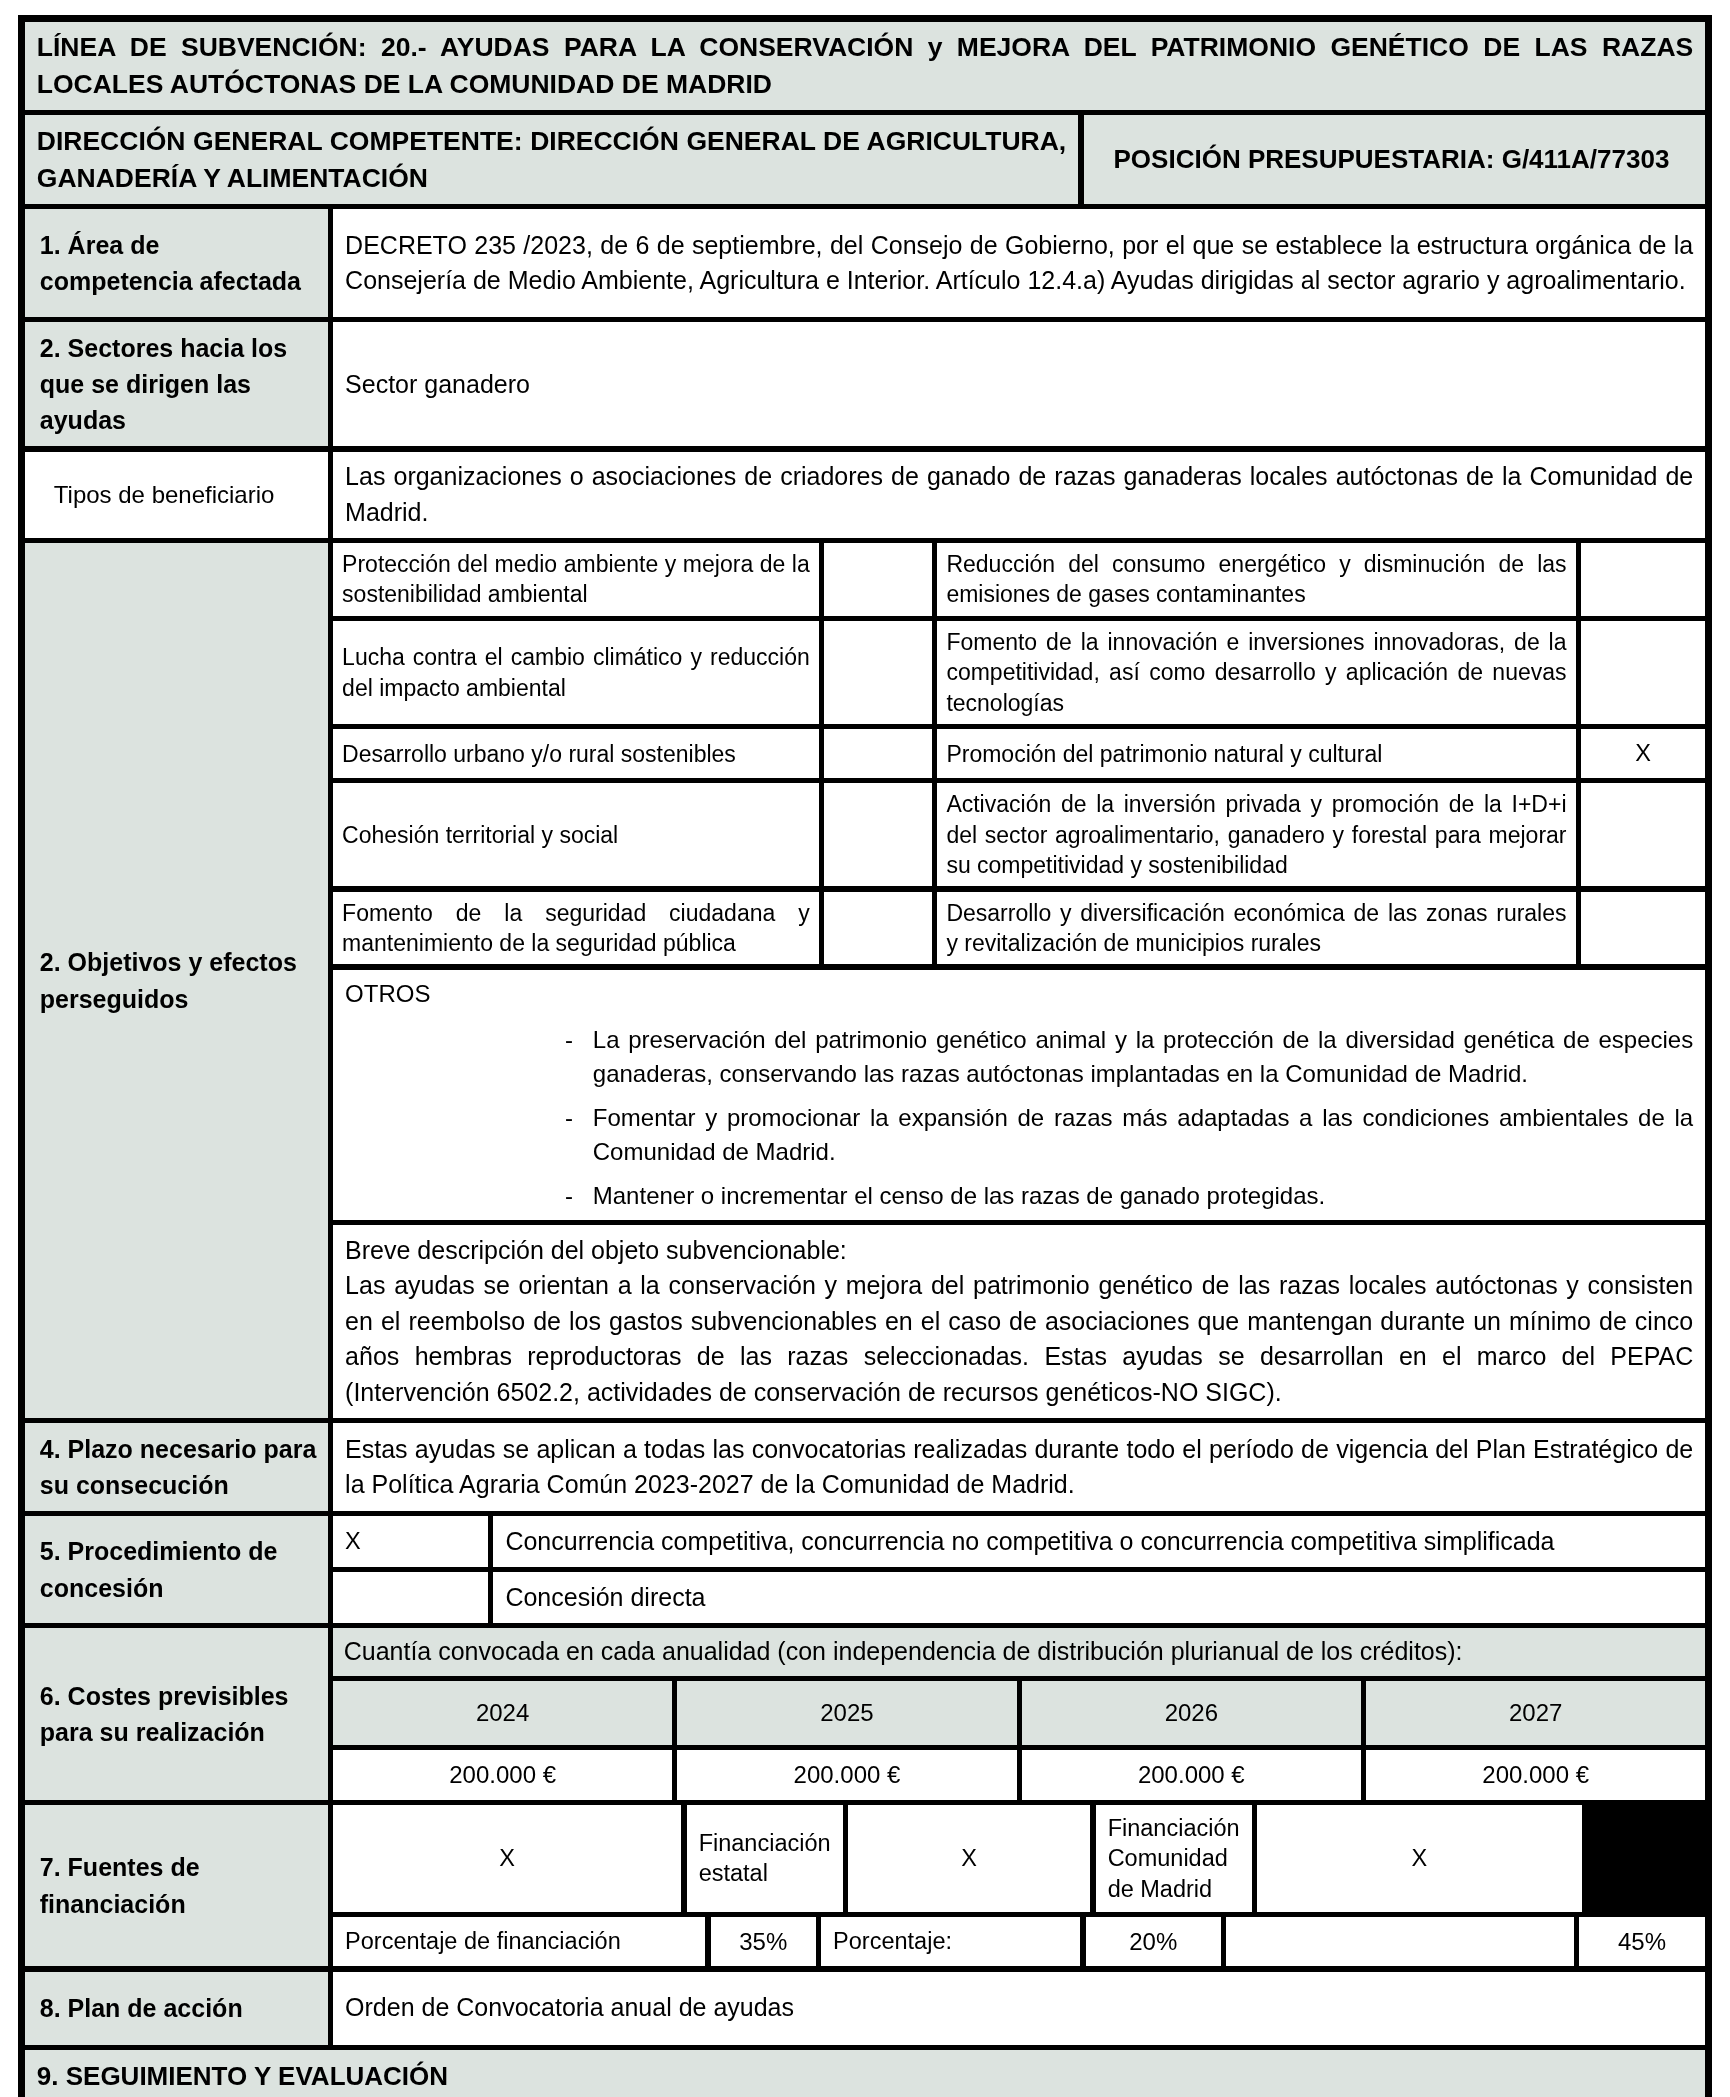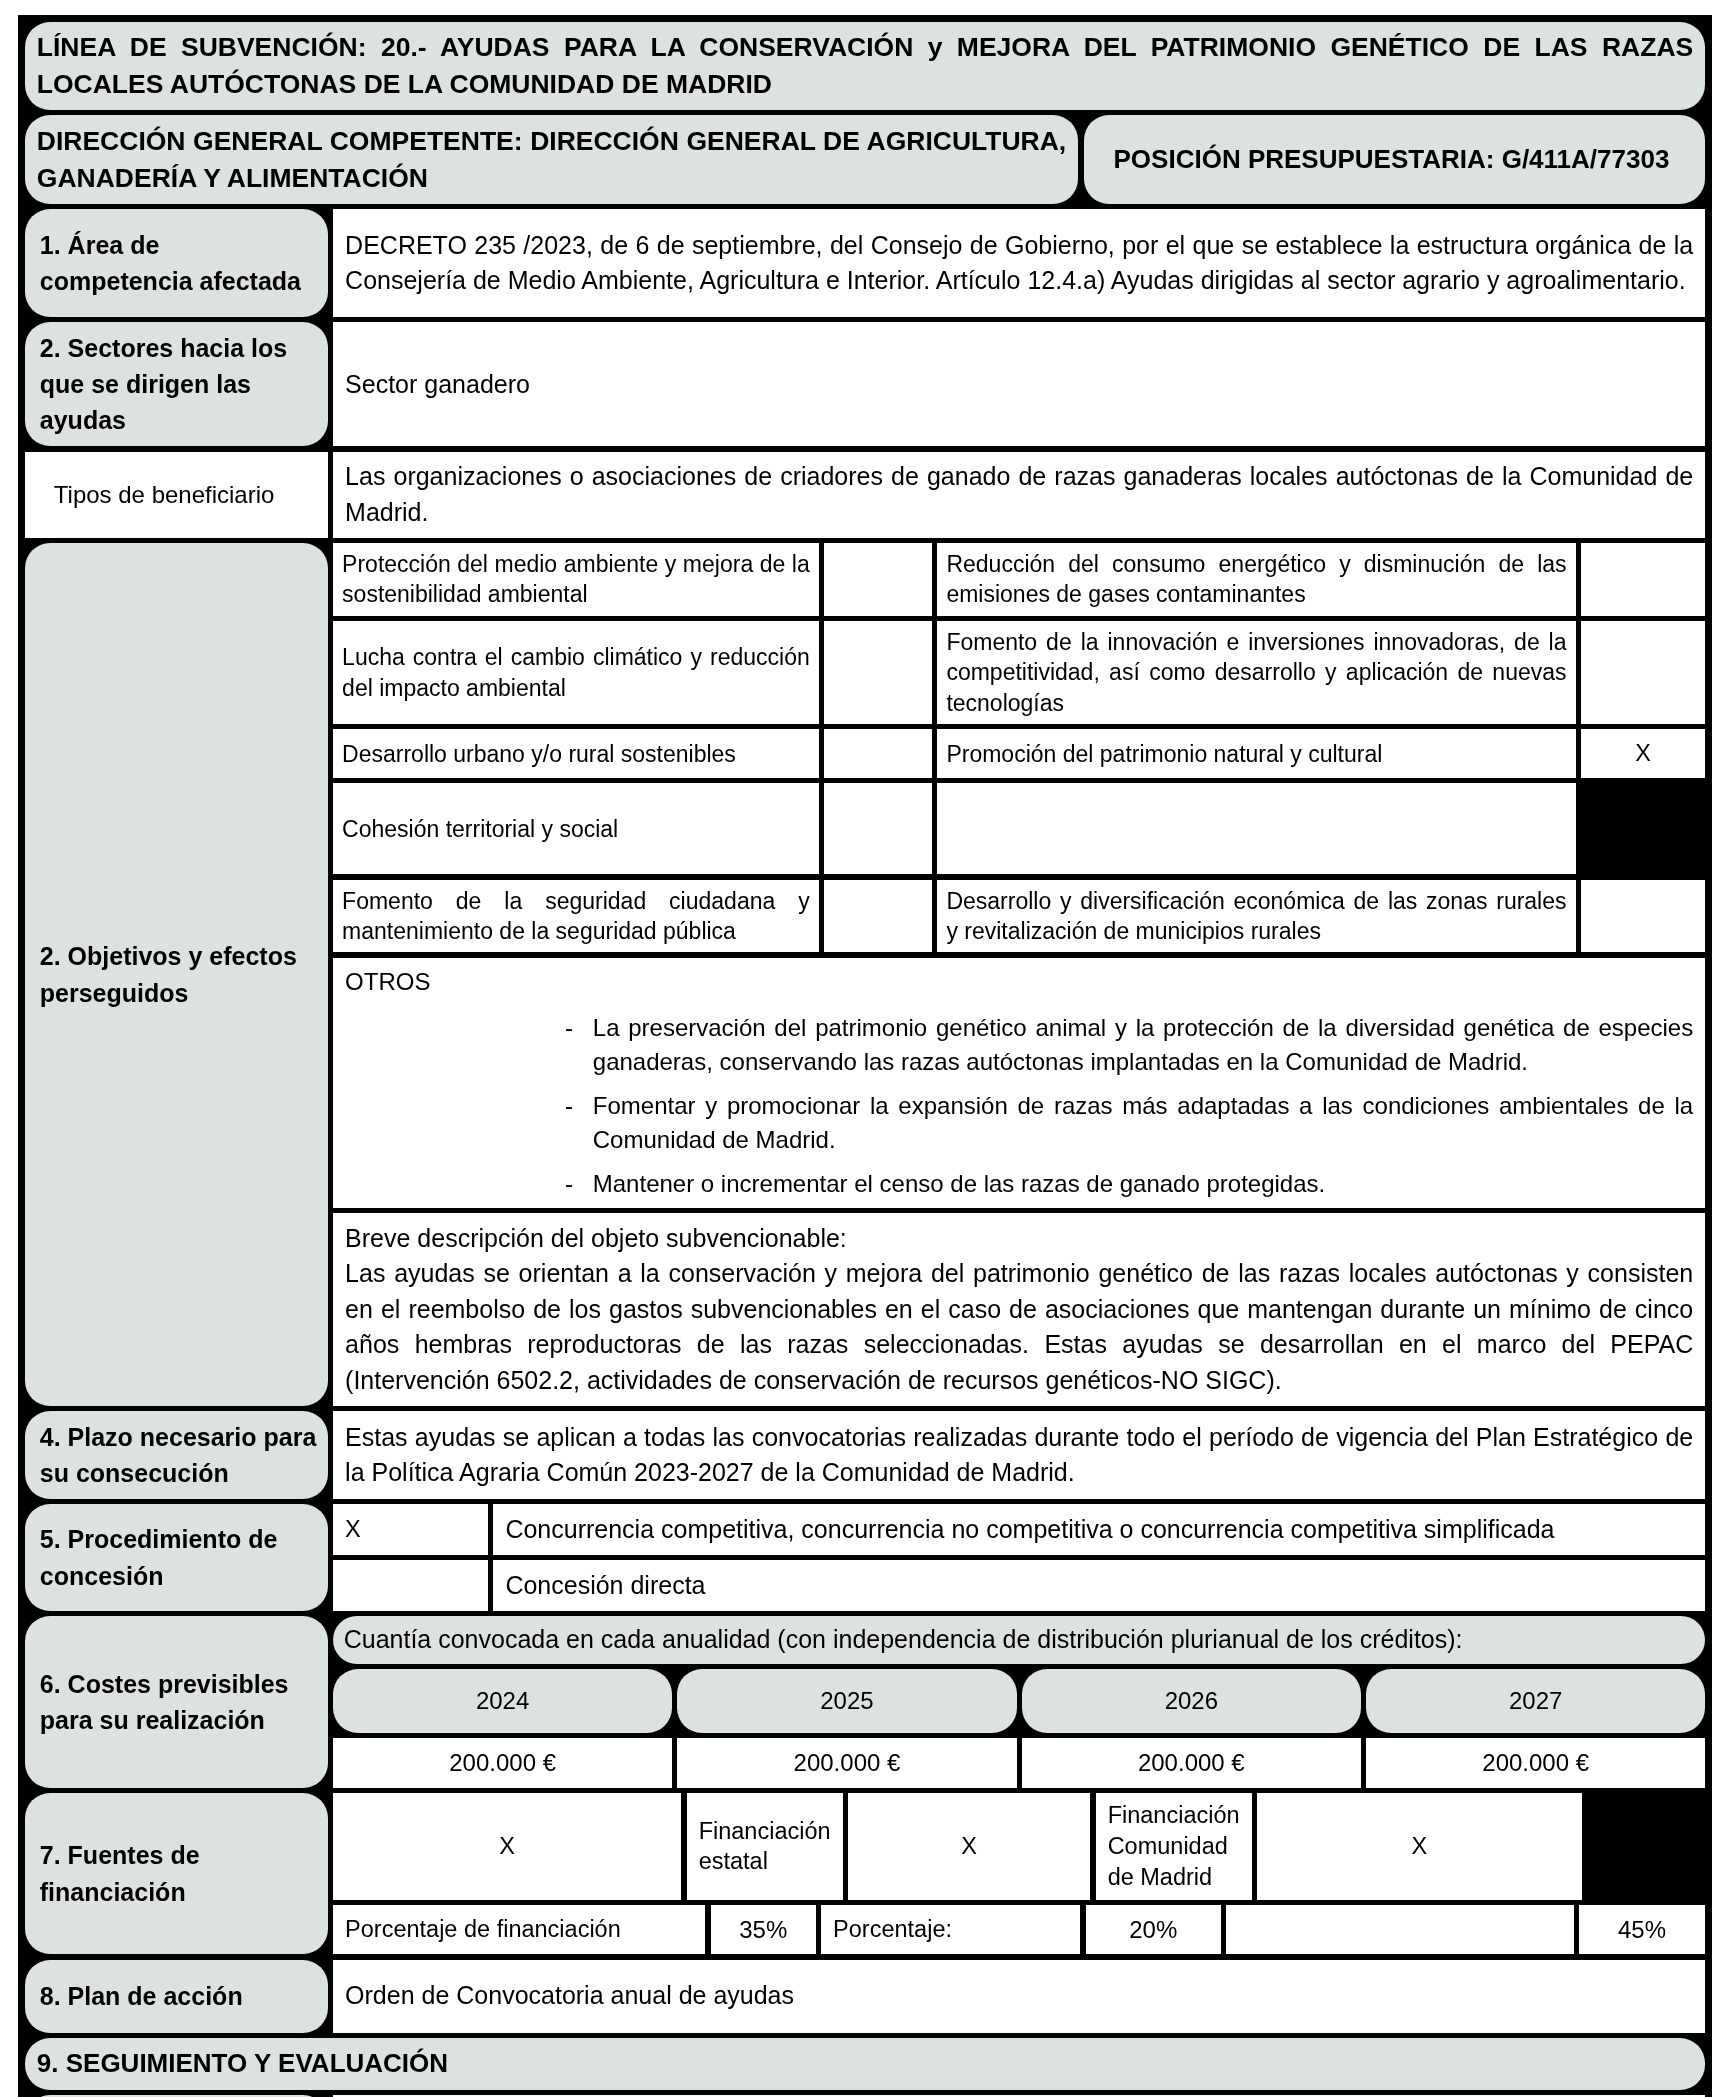--- a/index.html
+++ b/index.html
@@ -22,21 +22,21 @@
   }
   .row{display:grid;gap:5.3px;}
   .cell{
     background:#fff;
     box-sizing:border-box;
     padding:7.6px 12px;
     font-size:25px;line-height:1.42;
     display:flex;flex-direction:column;justify-content:center;
   }
   .cell .jt{text-align:justify;width:100%;}
-  .green{background:var(--green);border-radius:25px;}
+  .green{background:var(--green);}
   .bold{font-weight:bold;}
   .label{
     font-weight:bold;
     font-size:25px;line-height:1.45;
     padding:7.6px 10.6px 7.6px 15px;
   }
   .center{align-items:center;text-align:center;justify-content:center;display:flex;}
   .grid-label{grid-template-columns:303px 1fr;}
   .grid-b{grid-template-columns:1398fr 825fr;}
   .grid-matrix{grid-template-columns:656fr 146fr 862fr 168fr;}
@@ -158,20 +158,23 @@
           <div class="cell mcell m3">
               <div class="jt">Promoción del patrimonio natural y cultural</div>
             </div>
           <div class="cell center mark m3">X</div>
         </div>
         <div class="row grid-matrix">
           <div class="cell mcell m4">
               <div class="jt">Cohesión territorial y social</div>
             </div>
           <div class="cell center mark m4"></div>
+          <div class="cell mcell m4">
+              <div class="jt">Activación de la inversión privada y promoción de la I+D+i del sector agroalimentario, ganadero y forestal para mejorar su competitividad y sostenibilidad</div>
+            </div>
           <div class="cell center mark m4"></div>
         </div>
         <div class="row grid-matrix">
           <div class="cell mcell m5">
               <div class="jt">Fomento de la seguridad ciudadana y mantenimiento de la seguridad pública</div>
             </div>
           <div class="cell center mark m5"></div>
           <div class="cell mcell m5">
               <div class="jt">Desarrollo y diversificación económica de las zonas rurales y revitalización de municipios rurales</div>
             </div>

